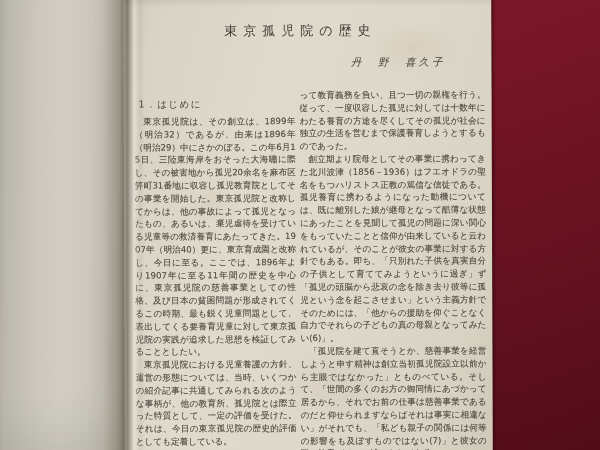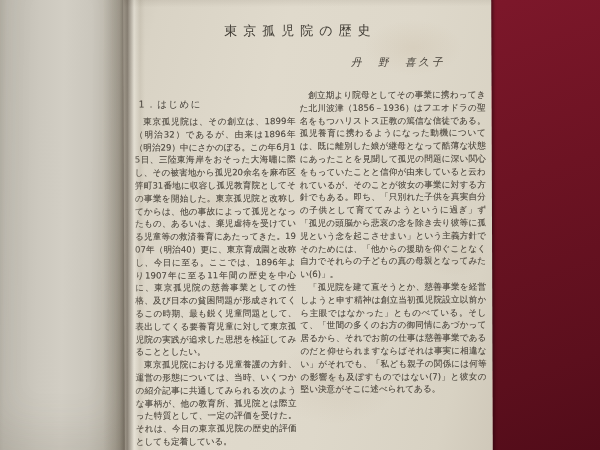--- a/index.html
+++ b/index.html
@@ -68,20 +68,21 @@
 
     <div class="heading">1．はじめに</div>
 
     <div class="col col-left">
       <p>東京孤児院は、その創立は、1899年（明治32）であるが、由来は1896年（明治29）中にさかのぼる。この年6月15日、三陸東海岸をおそった大海嘯に際し、その被害地から孤児20余名を麻布区笄町31番地に収容し孤児教育院としてその事業を開始した。東京孤児院と改称してからは、他の事故によって孤児となったもの、あるいは、棄児虐待を受けている児童等の救済養育にあたってきた。1907年（明治40）更に、東京育成園と改称し、今日に至る。ここでは、1896年より1907年に至る11年間の歴史を中心に、東京孤児院の慈善事業としての性格、及び日本の貧困問題が形成されてくるこの時期、最も鋭く児童問題として、表出してくる要養育児童に対して東京孤児院の実践が追求した思想を検証してみることとしたい。</p>
       <p>東京孤児院における児童養護の方針、運営の形態については、当時、いくつかの紹介記事に共通してみられる次のような事柄が、他の教育所、孤児院とは際立った特質として、一定の評価を受けた。それは、今日の東京孤児院の歴史的評価としても定着している。</p>
       <p>「院主即ち院母は、院児に対して真に母子として一家団欒し、親の情として相当の教育をされている(1)」。「院は純然たる家族組織にして普通の親が子に対する如く、女子は嫁入りする迄、男子は独立して一家を経営し得らるる迄、世話をしょうと云うのであるから、院児は全て院主を『阿母様』と呼んでいる(2)」。児童退院後もこうした関係が継続し「その消息を伝うるもの少なからずと聞く」と紹介されている(3)。これらは云うまでもなく『東京孤児院規則』のなかで設立以来の方針としても示されている(4)。</p>
     </div>
 
     <div class="col col-right">
+      <p class="continuation">って教育義務を負い、且つ一切の親権を行う。従って、一度収容した孤児に対しては十数年にわたる養育の方途を尽くしてその孤児が社会に独立の生活を営むまで保護養育しようとするものであった。</p>
       <p>創立期より院母としてその事業に携わってきた北川波津（1856－1936）はフエオドラの聖名をもつハリストス正教の篤信な信徒である。孤児養育に携わるようになった動機については、既に離別した娘が継母となって酷薄な状態にあったことを見聞して孤児の問題に深い関心をもっていたことと信仰が由来していると云われているが、そのことが彼女の事業に対する方針でもある。即ち、「只別れた子供を真実自分の子供として育ててみようというに過ぎ」ず「孤児の頭脳から悲哀の念を除き去り彼等に孤児という念を起こさせまい」という主義方針でそのためには、「他からの援助を仰ぐことなく自力でそれらの子どもの真の母親となってみたい(6)」。</p>
       <p>「孤児院を建て直そうとか、慈善事業を経営しようと申す精神は創立当初孤児院設立以前から主眼ではなかった」とものべている。そして、「世間の多くのお方の御同情にあづかって居るから、それでお前の仕事は慈善事業であるのだと仰せられますならばそれは事実に相違ない」がそれでも、「私ども親子の関係には何等の影響をも及ぼすものではない(7)」と彼女の堅い決意がそこに述べられてある。</p>
 
     </div>
   </div>
 
   <div class="gutter"></div>
 </div>
 
 </body></html>

